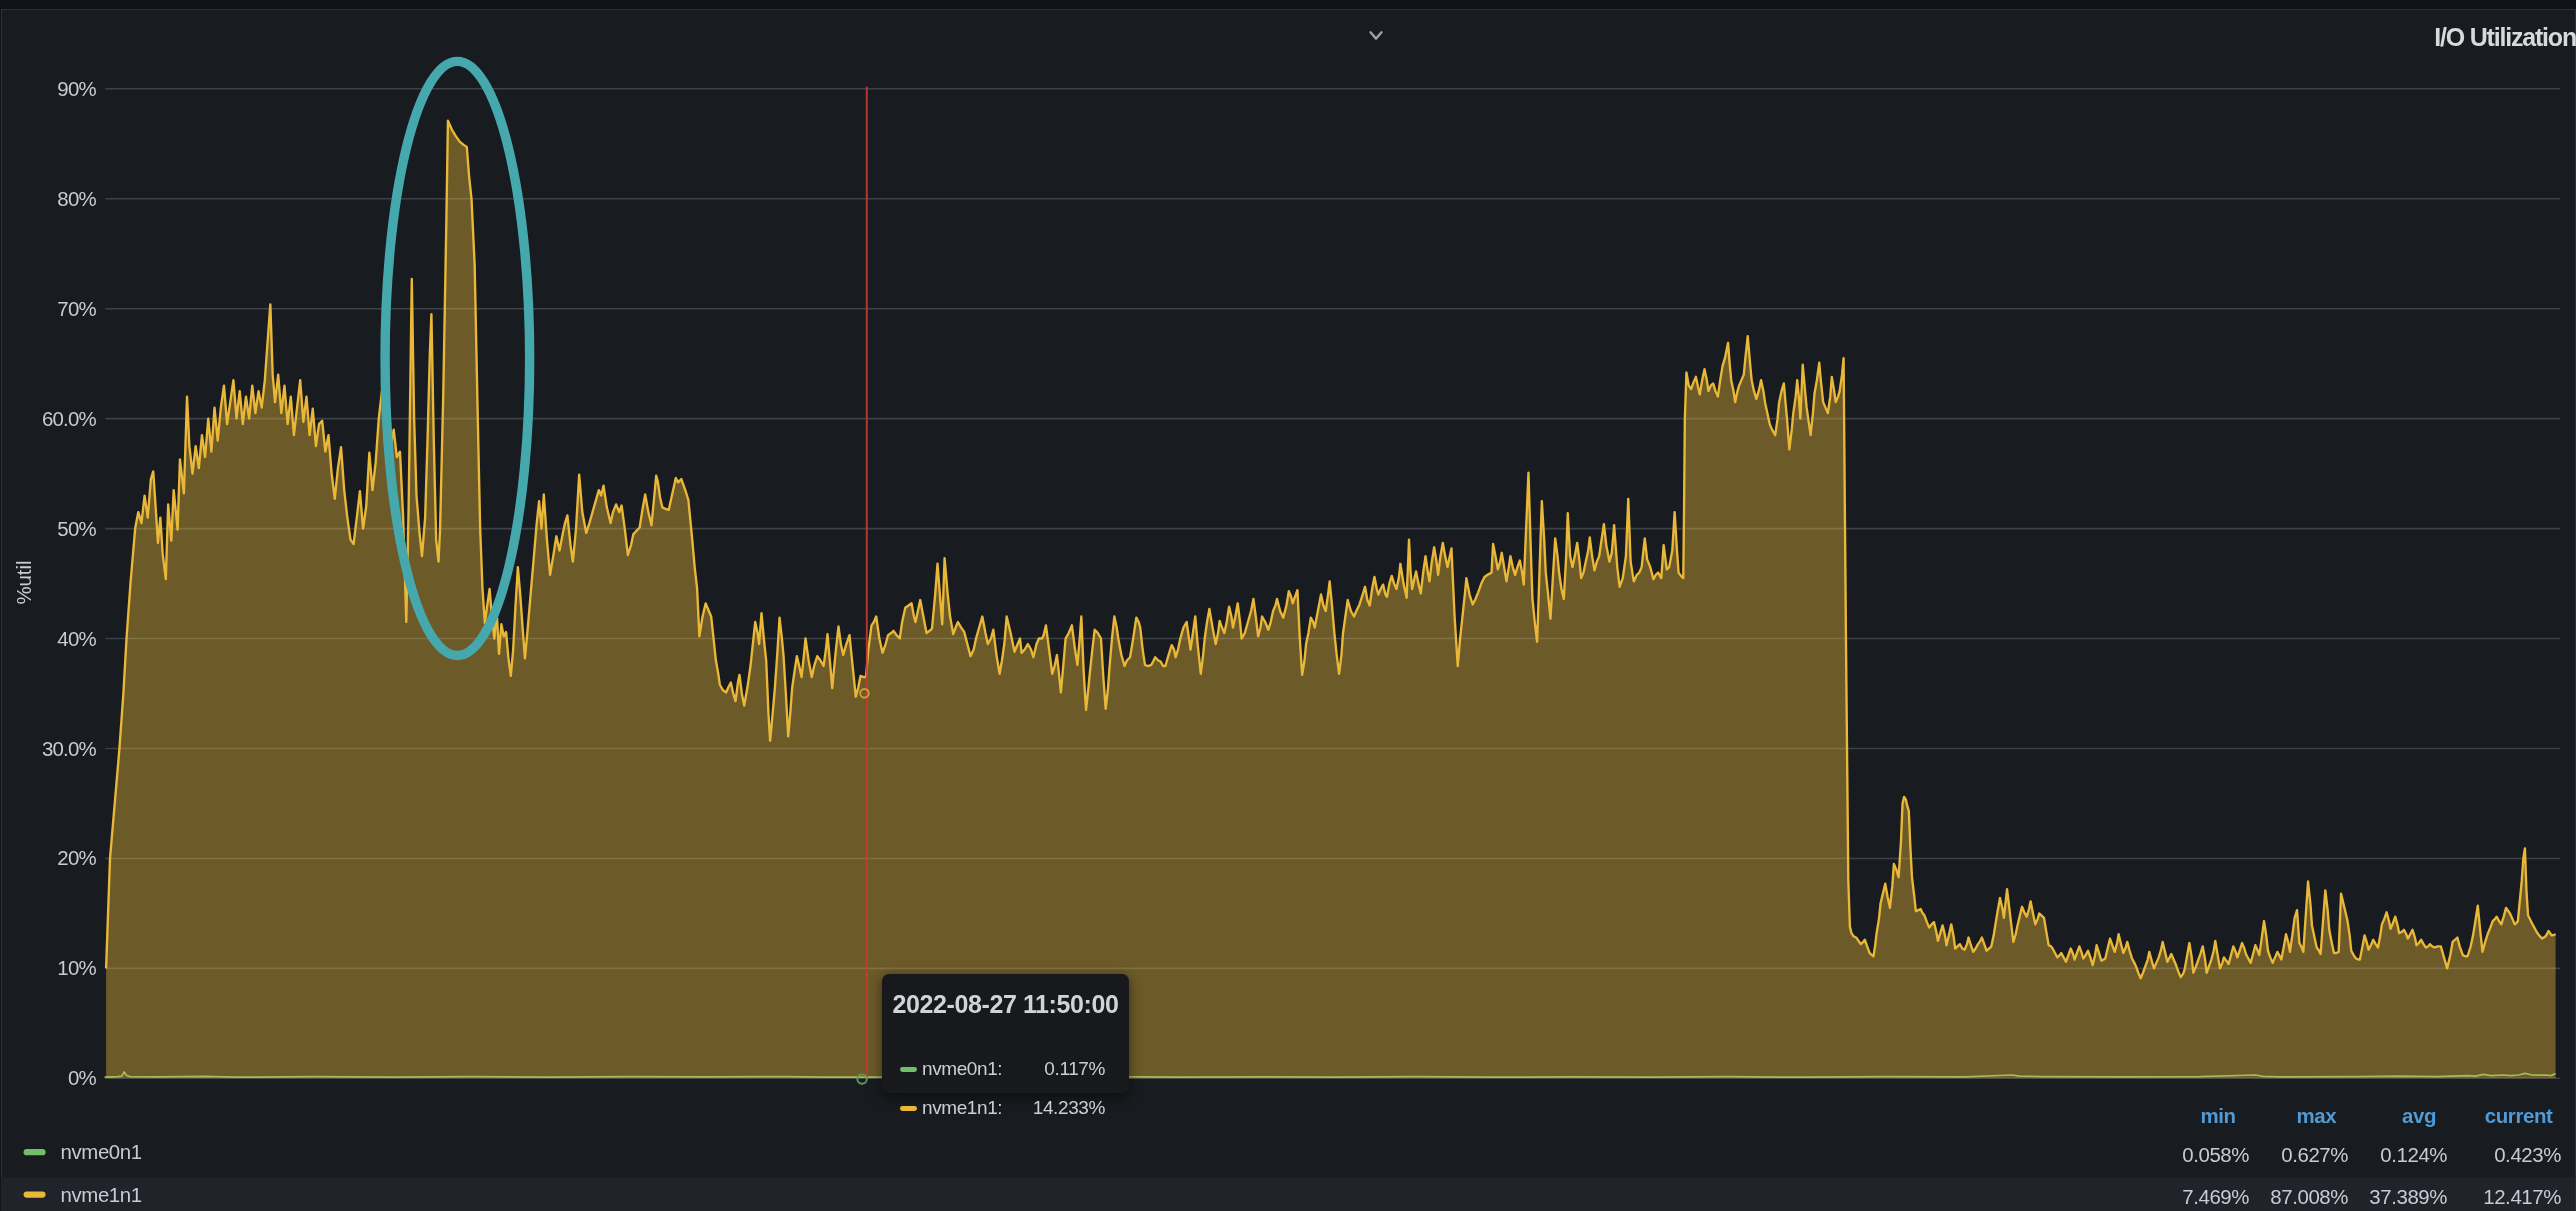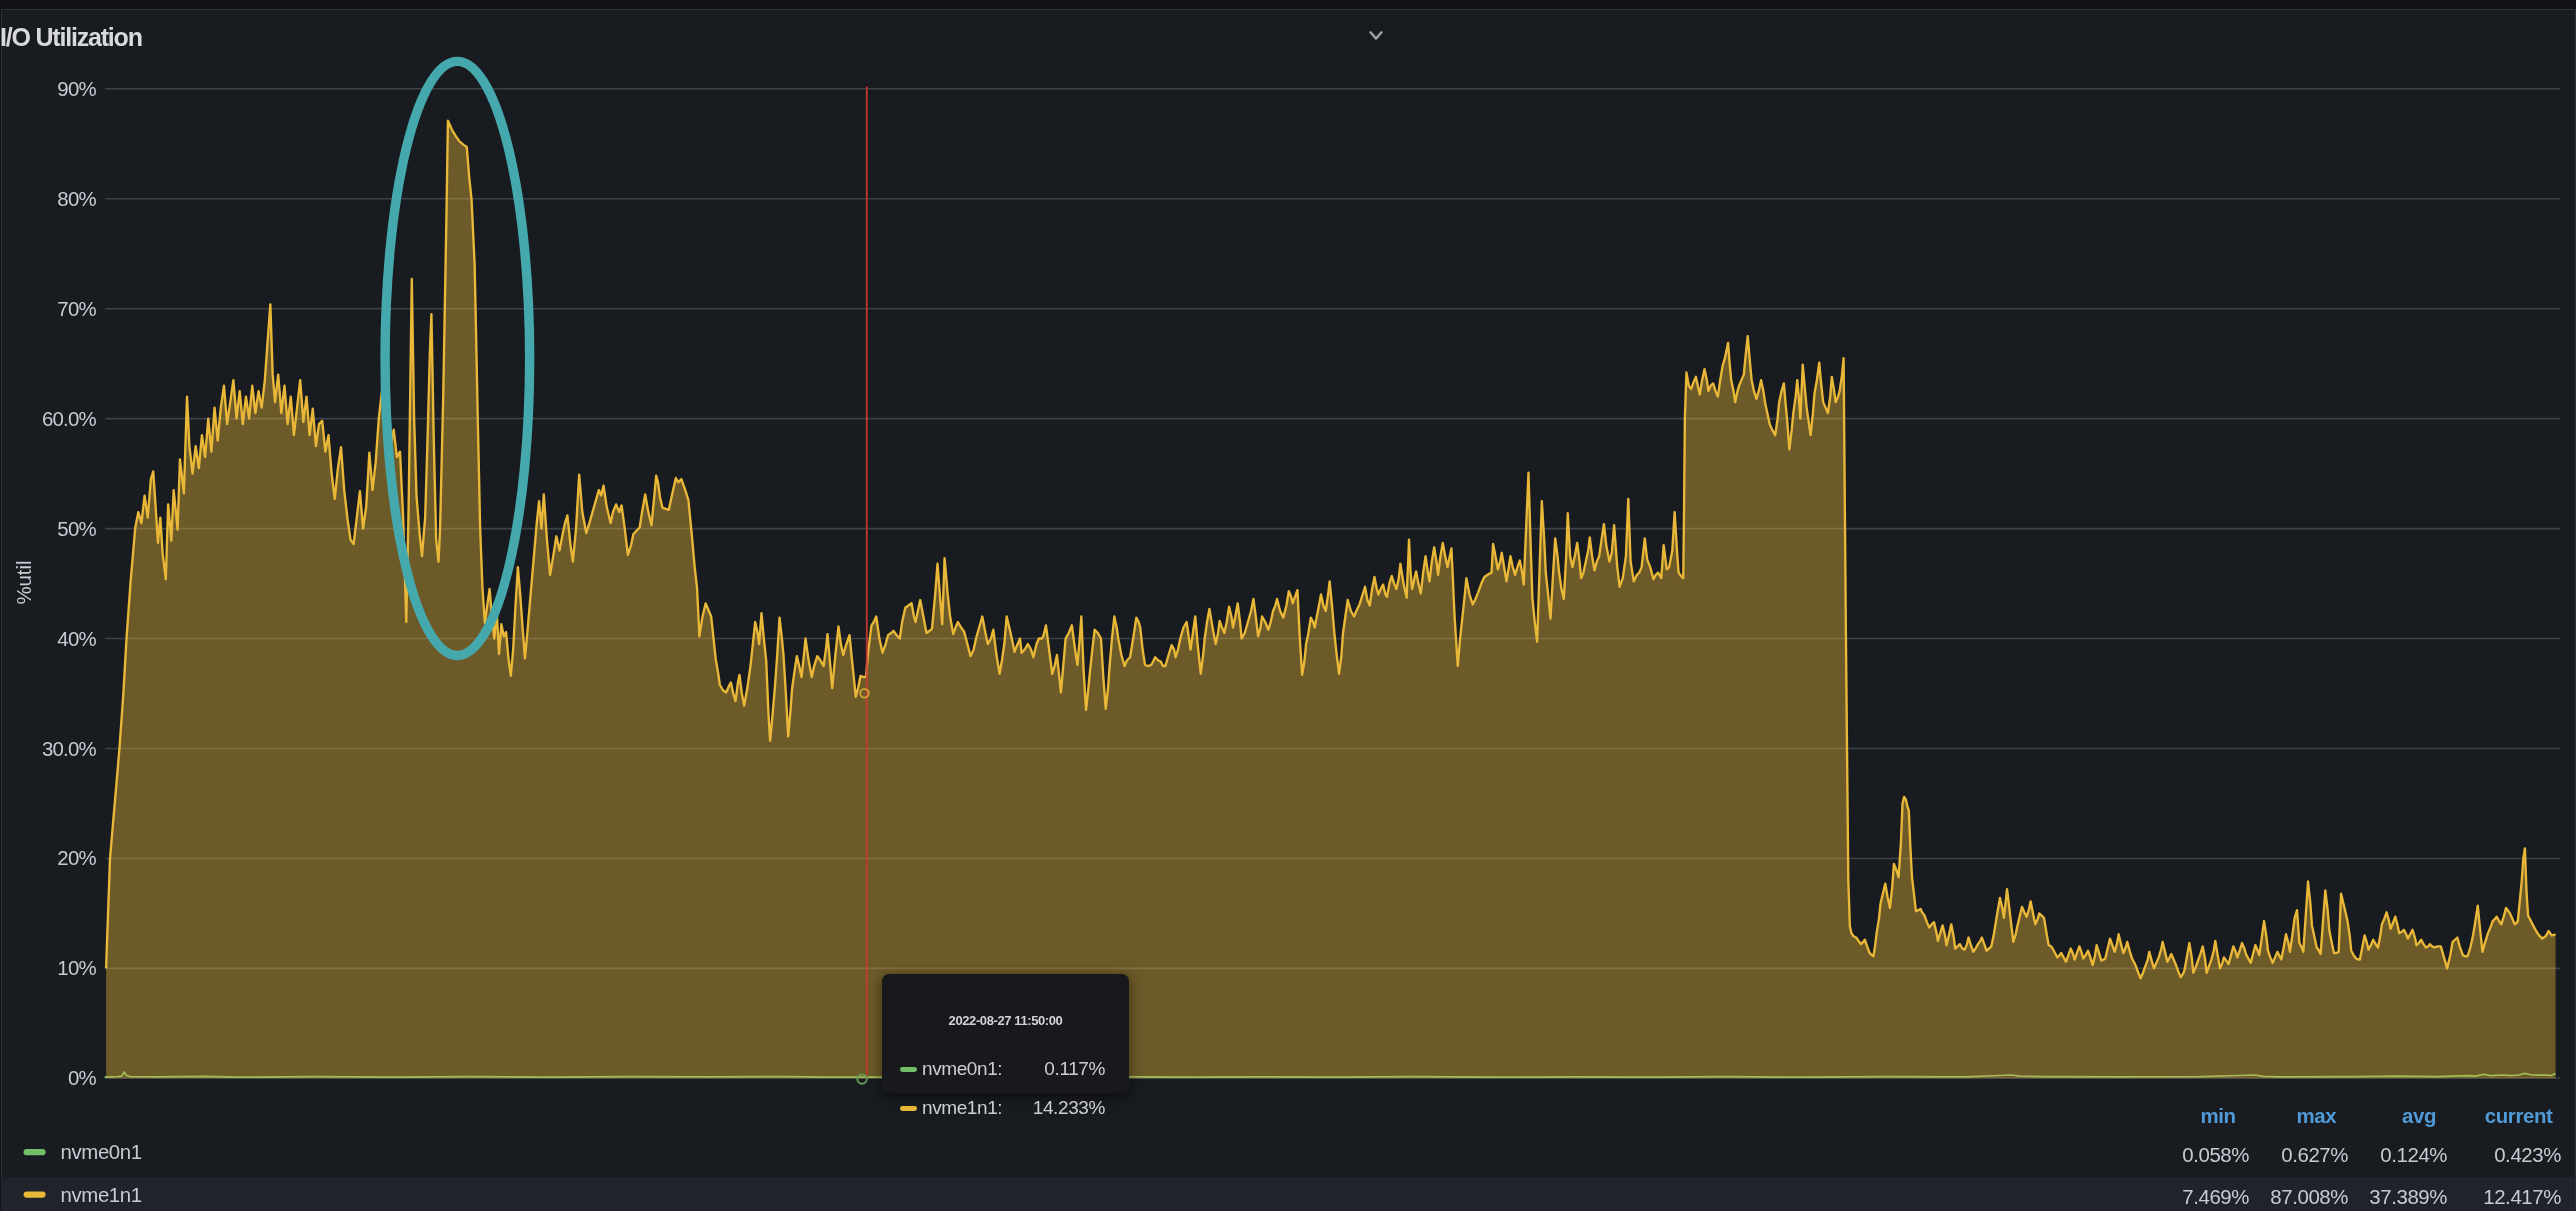--- a/index.html
+++ b/index.html
@@ -1,23 +1,23 @@
 <!DOCTYPE html>
 <html style="font-size:12.6px"><head><meta charset="utf-8">
 <style>
 html,body{margin:0;padding:0;background:#111217;width:2576px;height:1212px;overflow:hidden;}
 body{font-family:"Liberation Sans",sans-serif;-webkit-font-smoothing:antialiased;}
 #panel{position:absolute;left:0.8px;top:9.4px;width:2573px;height:1202px;background:#181b1f;border:1.6px solid #2e3138;border-bottom:none;}
-#title{position:absolute;left:0;top:23px;width:2576px;text-align:left;font-size:25px;font-weight:bold;color:#D8D9DA;letter-spacing:-1.2px;}
+#title{position:absolute;left:0;top:23px;width:2576px;text-align:right;font-size:25px;font-weight:bold;color:#D8D9DA;letter-spacing:-1.2px;}
 .axlab{font-size:26px;fill:#C9CAD3;letter-spacing:-1px;}
 #yunit{position:absolute;left:-15px;top:569px;width:79px;height:27px;line-height:27px;text-align:center;color:#C9CAD3;font-size:20.4px;transform:rotate(-90deg);}
 .hdr{font-size:26px;fill:#509BD7;font-weight:bold;letter-spacing:-0.5px;}
 .leg{font-size:26px;fill:#C9CAD3;letter-spacing:-0.5px;}
 #tooltip{position:absolute;left:882px;top:974px;width:247px;height:119px;background:#17191d;border-radius:7px;box-shadow:0 3.1px 12.6px rgba(0,0,0,0.5);}
-#tt-title{position:absolute;left:0;top:15.7px;width:100%;text-align:center;font-size:13px;font-weight:bold;color:#D2D3D8;letter-spacing:-0.4px;margin-top:23px;}
+#tt-title{position:absolute;left:0;top:15.7px;width:100%;text-align:center;font-size:25px;font-weight:bold;color:#D2D3D8;letter-spacing:-0.4px;}
 .tt-row{position:absolute;left:18px;right:24px;height:23.6px;font-size:19px;color:#CDCED3;letter-spacing:-0.4px;margin-top:35px;}
 .tt-swatch{position:absolute;left:0;top:8.6px;width:17.3px;height:5.5px;border-radius:2.4px;}
 .tt-name{position:absolute;left:22px;top:0;}
 .tt-val{position:absolute;right:0;top:0;font-weight:normal;}
 </style></head>
 <body>
 <div id="panel"></div>
 <svg width="2576" height="1212" style="position:absolute;left:0;top:0" viewBox="0 0 3278 1542">
 <line x1="134" x2="3258" y1="1372" y2="1372" stroke="rgba(204,212,228,0.21)" stroke-width="2"></line>
 <line x1="134" x2="3258" y1="1232.1" y2="1232.1" stroke="rgba(204,212,228,0.21)" stroke-width="2"></line>

